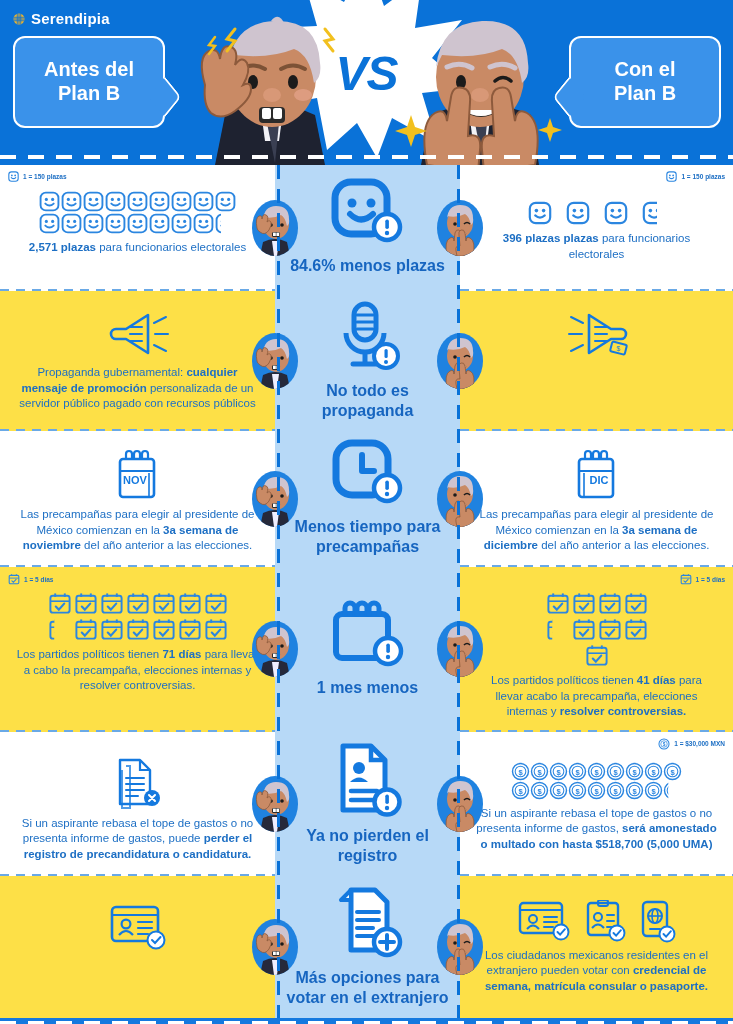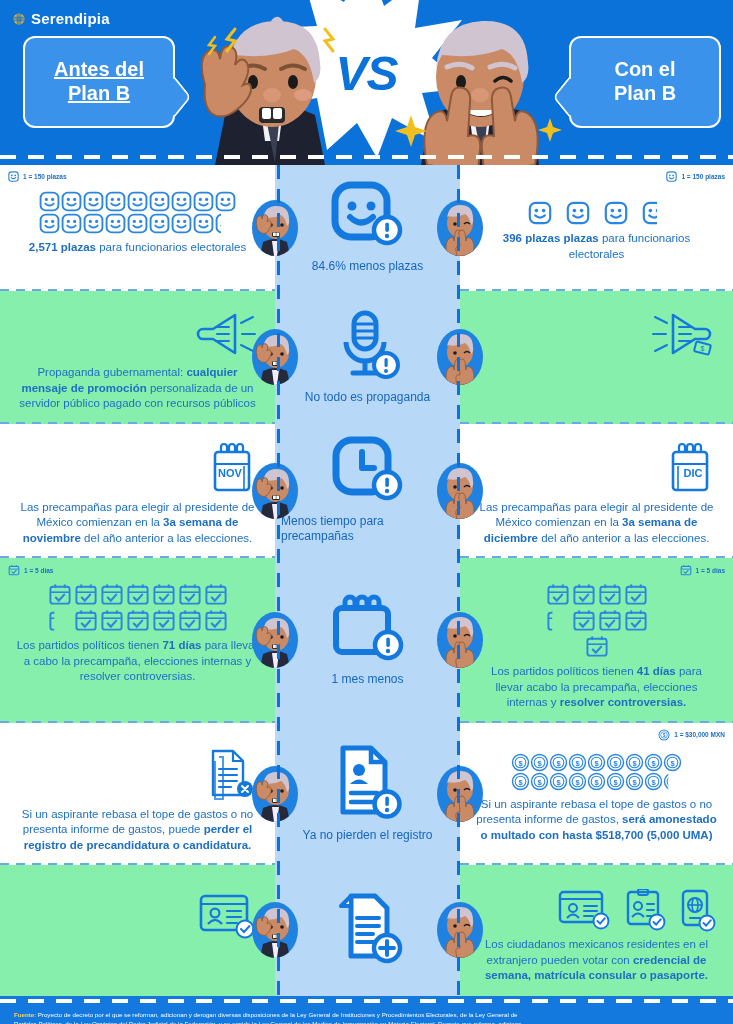--- a/index.html
+++ b/index.html
@@ -31,21 +31,21 @@
   .bubble {
     position: absolute; top: 36px;
     width: 152px; height: 92px;
     background: #3a92ea;
     border: 2px solid #ffffff;
     border-radius: 12px;
     display: flex; align-items: center; justify-content: center;
     color: #fff; font-weight: 700; font-size: 20px; line-height: 1.18;
     text-align: center;
   }
-  .bubble.left { left: 23px; text-decoration: underline; }
+  .bubble.left { left: 13px; }
   .bubble.right { right: 12px; }
   .bubble .tail {
     position:absolute; top: 46px; width: 26px; height: 26px;
     background: #3a92ea;
     border-top: 2px solid #fff; border-right: 2px solid #fff;
   }
   .bubble.left .tail { right: -15px; transform: rotate(45deg) skew(6deg,6deg); border-radius: 0 6px 0 0;}
   .bubble.right .tail { left: -15px; transform: rotate(225deg) skew(6deg,6deg); border-radius: 0 6px 0 0;}
 
   .vs {
@@ -79,21 +79,21 @@
   .center-dash-l { left: 277px; }
   .center-dash-r { left: 457px; }
 
   .row {
     position: relative;
     display: grid;
     grid-template-columns: 275px 185px 273px;
     min-height: 125px;
     z-index: 1;
   }
-  .row.alt .side { background: #86efac; }
+  .row.alt .side { background: #fde047; }
   .row.plain .side { background: #ffffff; }
   .row .side { position: relative; padding: 10px 16px 12px; }
   .row .mid {
     position: relative;
     display:flex; flex-direction:column; align-items:center; justify-content:center;
     padding: 8px 6px 10px;
   }
   .row-sep {
     position:absolute; left:0; right:0; bottom:0; height:2px; z-index: 2;
     background: repeating-linear-gradient(to right,#6aa9e6 0 9px,transparent 9px 16px);
@@ -118,25 +118,25 @@
   .pictogram { display:block; }
   .clip-half { clip-path: inset(0 72% 0 0); }
   .clip-q { clip-path: inset(0 35% 0 0); }
 
   .side-text {
     text-align:center; color:#1d6fc4;
     font-size: 11.5px; line-height: 1.35; font-weight: 400;
     margin-top: 4px;
   }
   .side-text b { font-weight: 700; }
-  .side-icon { display:flex; justify-content:flex-end; margin: 6px 0 4px; }
+  .side-icon { display:flex; justify-content:center; margin: 6px 0 4px; }
 
   .mid-text {
-    text-align:left; color:#1665c0; font-weight:400;
-    font-size: 12px; line-height:1.25; margin-top: 6px;
+    text-align:center; color:#1665c0; font-weight:700;
+    font-size: 16px; line-height:1.25; margin-top: 6px;
   }
   .avatar {
     position:absolute; top: 50%; transform: translateY(-50%);
     width: 46px; height: 56px; border-radius: 50%;
     overflow:hidden; z-index: 5;
   }
   .avatar.a-left { left: -23px; }
   .avatar.a-right { right: -23px; }
 
   
@@ -1071,20 +1071,21 @@
           <path d="M22 6 l-10 10 h10 z" fill="#fff" stroke="#1479df" stroke-width="4" stroke-linejoin="round"></path>
           <g stroke="#1479df" stroke-width="4" stroke-linecap="round">
             <line x1="28" y1="28" x2="50" y2="28"></line>
               <line x1="28" y1="36" x2="50" y2="36"></line>
             <line x1="28" y1="44" x2="44" y2="44"></line>
               <line x1="28" y1="52" x2="50" y2="52"></line>
           </g>
           <circle cx="58" cy="58" r="13" fill="#fff" stroke="#1479df" stroke-width="4.5"></circle>
           <path d="M58 51 v14 M51 58 h14" stroke="#1479df" stroke-width="4" stroke-linecap="round"></path>
         </svg>
+        <div class="mid-text">Más opciones para votar en el extranjero</div>
         <div class="avatar a-right">
           <svg viewBox="0 0 46 56">
             <rect width="46" height="56" fill="#1f82e0"></rect>
               <path d="M8 56 l3 -14 q12 -6 24 0 l3 14 z" fill="#26293a"></path>
             <path d="M20 41 h7 l-2 15 h-3 z" fill="#eef"></path>
               <ellipse cx="23" cy="23" rx="13" ry="15" fill="#c98a65"></ellipse>
             <path d="M10 19 q1 -14 13 -14 q13 0 13 13 q1 5 -2 7 q-2 -9 -6 -11 q-8 4 -18 2 z" fill="#cfc4cf"></path>
             <circle cx="18" cy="24" r="1.8" fill="#1b1b1b"></circle>
               <path d="M27 24 q3 -3 6 0" stroke="#1b1b1b" stroke-width="1.6" fill="none"></path>
             <path d="M17 33 q7 6 13 0 q-7 5 -13 0z" fill="#2b2b2b"></path>

